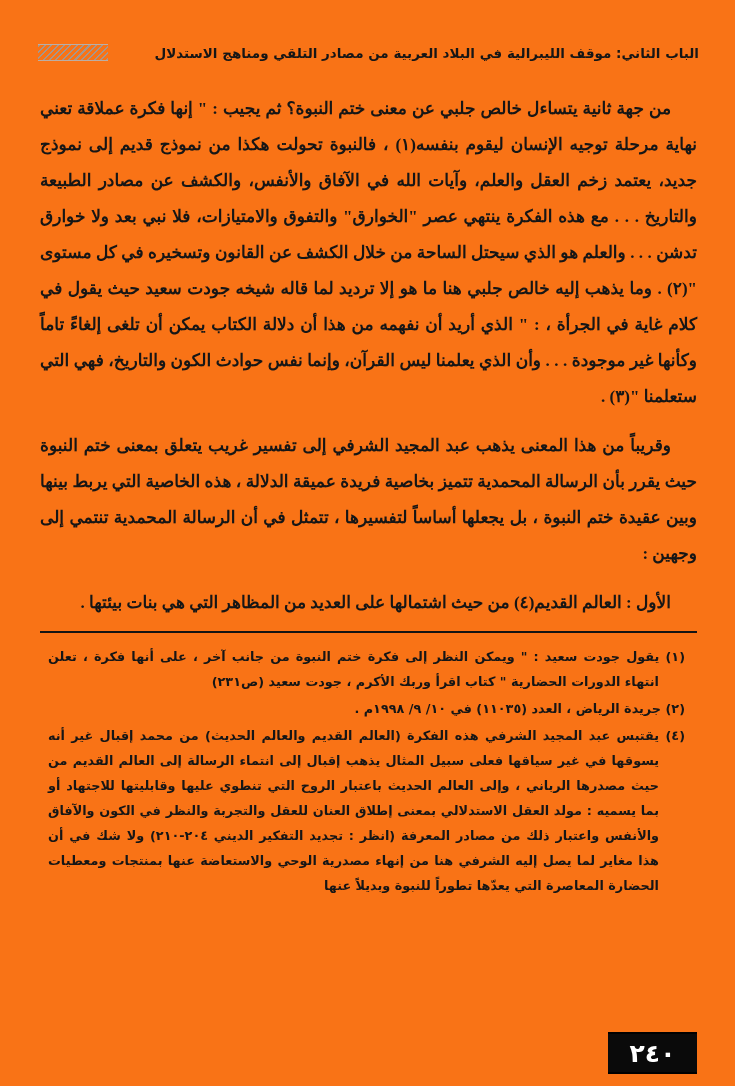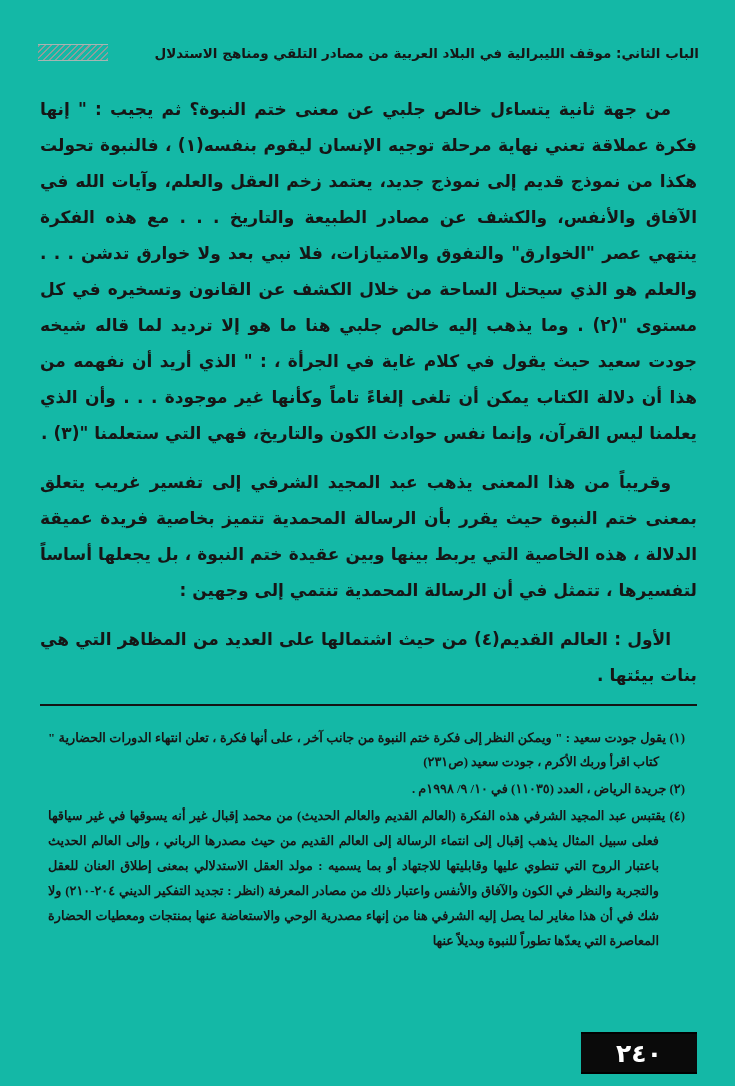--- a/index.html
+++ b/index.html
@@ -4,21 +4,21 @@
 <style>
   * { box-sizing: border-box; }
   html, body { margin: 0; padding: 0; }
   body { background: #d9d9d9; font-family: "DejaVu Sans", sans-serif; }
 
   .page {
     position: relative;
     width: 735px;
     height: 1086px;
     margin: 0 auto;
-    background: #14b8a6;
+    background: #f97316;
     overflow: hidden;
     direction: rtl;
     color: #161616;
   }
 
   .page-header {
     display: flex;
     align-items: center;
     justify-content: space-between;
     padding: 44px 36px 0 38px;
@@ -40,44 +40,43 @@
     opacity: .9;
   }
 
   .body-text {
     padding: 30px 38px 0 40px;
     font-size: 17px;
     font-weight: bold;
     line-height: 2.12;
     text-align: justify;
   }
-  .para { margin: 0 0 13px; text-indent: 26px; }
+  .para { margin: 0 0 13px; text-indent: 26px; font-family: Liberation Serif, serif; }
   .para:last-child { margin-bottom: 8px; }
 
   .footnotes {
     margin: 10px 38px 0 40px;
     border-top: 2px solid #141414;
-    padding: 20px 12px 0 8px;
+    padding: 12px 12px 0 8px;
     font-size: 12.8px;
     font-weight: bold;
     line-height: 1.95;
     text-align: justify;
-    font-family: Liberation Serif, serif;
   }
   .footnote {
     margin: 0 0 2px;
     padding-right: 26px;
     text-indent: -26px;
   }
 
   .page-number {
     position: absolute;
     right: 38px;
     bottom: 12px;
-    width: 116px;
+    width: 89px;
     height: 42px;
     background: #0a0a0a;
     color: #ffffff;
     display: flex;
     align-items: center;
     justify-content: center;
     border-top: 2px solid #000;
     border-bottom: 2px solid #000;
   }
   .page-number span {

